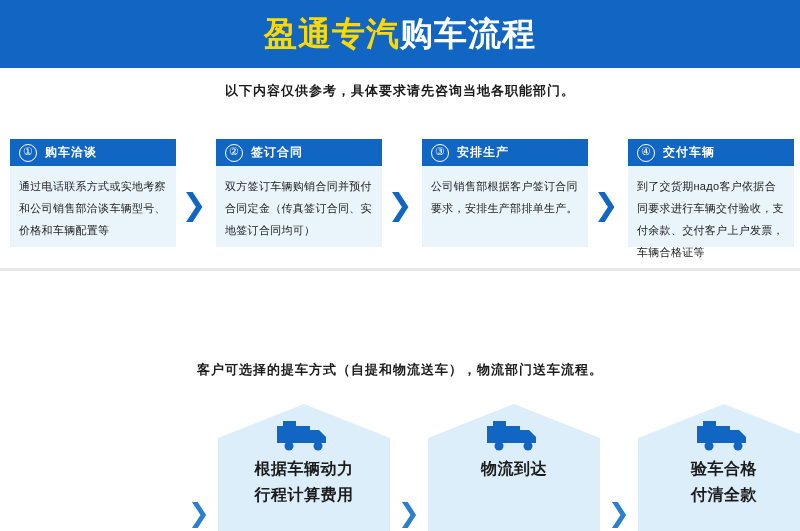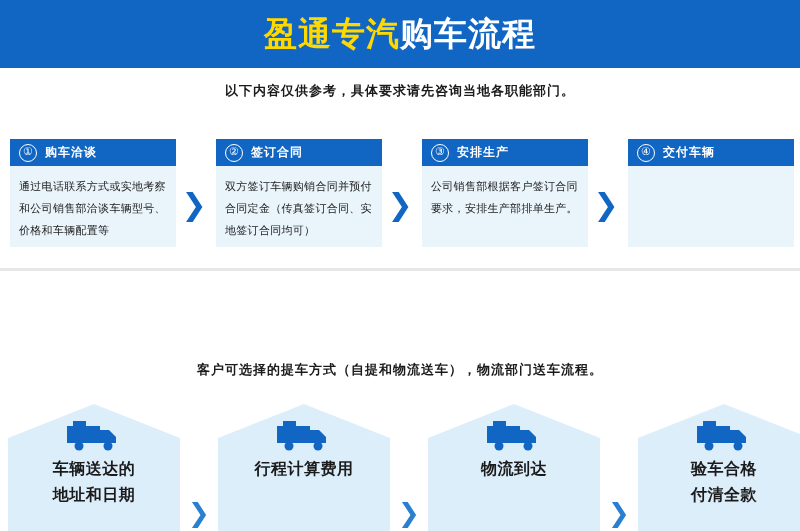--- a/index.html
+++ b/index.html
@@ -223,54 +223,42 @@
     <div class="step-body">公司销售部根据客户签订合同要求，安排生产部排单生产。</div>
   </div>
 
   <div class="arrow-chevron" id="arrow-3">❯</div>
 
   <div class="step-card" id="step-card-4">
     <div class="step-head">
       <div class="step-num">④</div>
       <div class="step-head-label">交付车辆</div>
     </div>
+    <div class="step-body">到了交货期надо客户依据合同要求进行车辆交付验收，支付余款、交付客户上户发票，车辆合格证等</div>
   </div>
 
   <div class="divider"></div>
 
 
   <div class="subtitle" id="subtitle-2">客户可选择的提车方式（自提和物流送车），物流部门送车流程。</div>
 
-  <div class="logi-card" id="logi-card-1">
-    <div class="logi-shape"></div>
-    <svg class="truck" viewBox="0 0 54 34">
-      <rect x="0" y="8" width="33" height="17" fill="#1166c3"></rect>
-      <path d="M33 12 h9 l7 7 v6 h-16 z" fill="#1166c3"></path>
-      <rect x="6" y="3" width="13" height="6" fill="#1166c3"></rect>
-      <circle cx="12" cy="28" r="4.5" fill="#1166c3"></circle>
-      <circle cx="41" cy="28" r="4.5" fill="#1166c3"></circle>
-    </svg>
-    <div class="logi-text">
-      <div>车辆送达的</div>
-      <div>地址和日期</div>
-    </div>
-  </div>
 
   <div class="arrow-chevron small" id="logi-arrow-1">❯</div>
 
   <div class="logi-card" id="logi-card-2">
     <div class="logi-shape"></div>
     <svg class="truck" viewBox="0 0 54 34">
       <rect x="0" y="8" width="33" height="17" fill="#1166c3"></rect>
       <path d="M33 12 h9 l7 7 v6 h-16 z" fill="#1166c3"></path>
       <rect x="6" y="3" width="13" height="6" fill="#1166c3"></rect>
       <circle cx="12" cy="28" r="4.5" fill="#1166c3"></circle>
       <circle cx="41" cy="28" r="4.5" fill="#1166c3"></circle>
     </svg>
     <div class="logi-text">
+      <div>根据车辆动力</div>
       <div>行程计算费用</div>
     </div>
   </div>
 
   <div class="arrow-chevron small" id="logi-arrow-2">❯</div>
 
   <div class="logi-card" id="logi-card-3">
     <div class="logi-shape"></div>
     <svg class="truck" viewBox="0 0 54 34">
       <rect x="0" y="8" width="33" height="17" fill="#1166c3"></rect>

